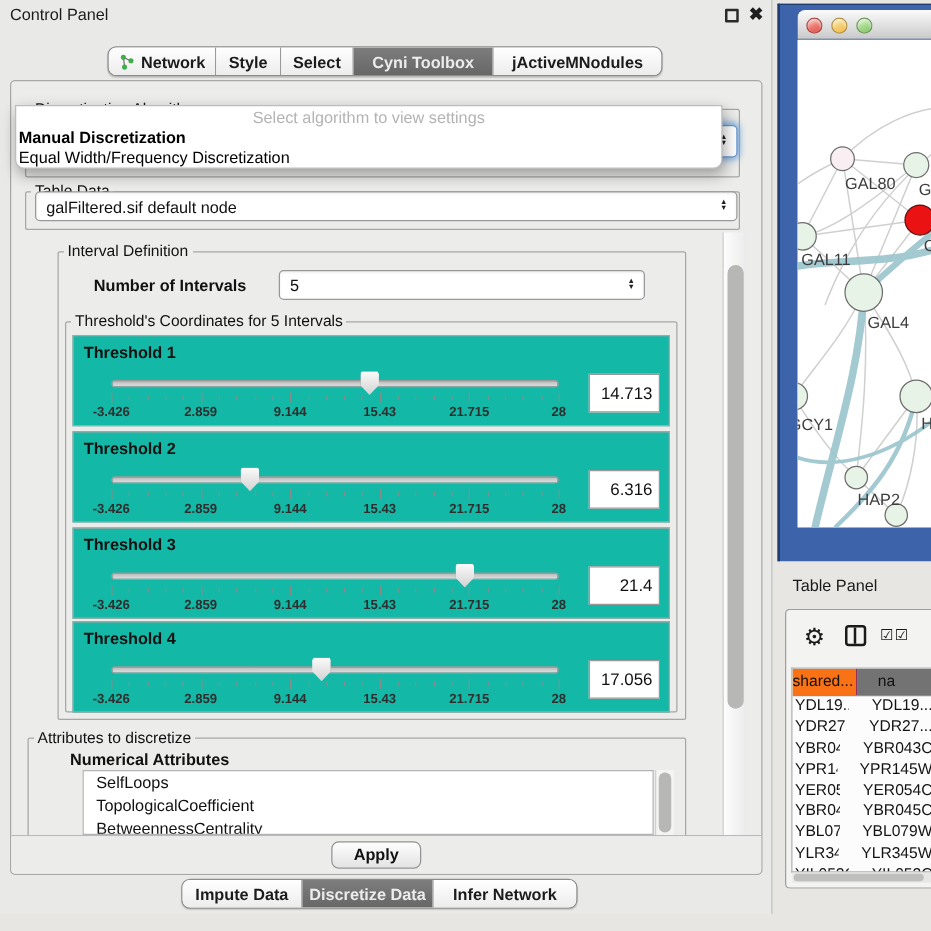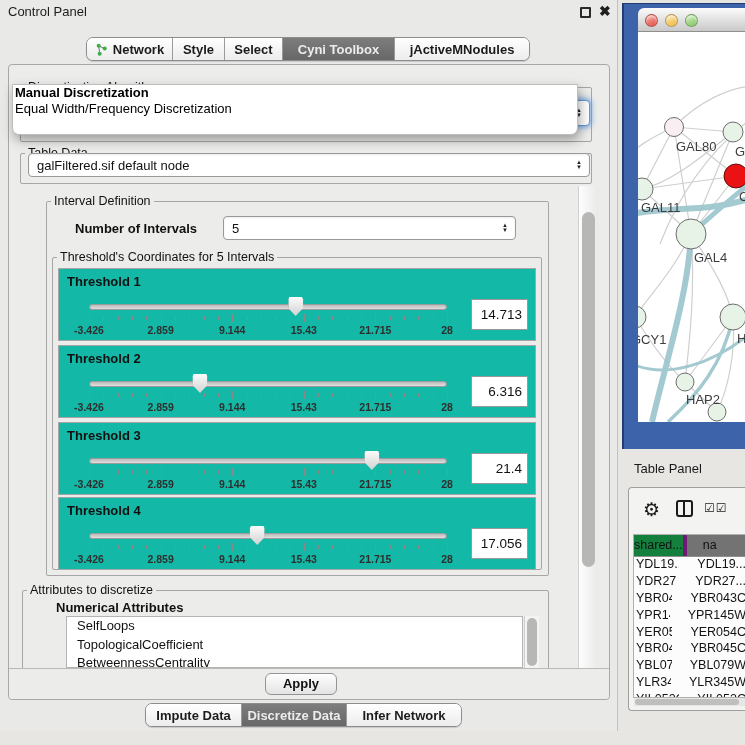--- a/index.html
+++ b/index.html
@@ -81,21 +81,21 @@
   .node-label { position:absolute; font-size:13px; color:#3d3d3d; white-space:nowrap; }
 
   #table-panel-label { left:634px; top:461px; font-size:13px; color:#1a1a1a; }
   #table-box { left:628px; top:487px; width:117px; height:224px; background:#f3f3f1; border:1px solid #9f9f9f; border-radius:4px 0 0 4px; border-right:none; }
   .tool-ico { position:absolute; color:#1a1a1a; }
   #col-split-icon { width:17px; height:17px; border:2px solid #1a1a1a; border-radius:3px; }
   #col-split-icon:after { content:""; position:absolute; left:5px; top:0; width:2px; height:13px; background:#1a1a1a; }
 
   #grid { position:absolute; left:4px; top:46px; width:113px; height:164px; background:#fcfcfc; border:1px solid #b0b0b0; border-right:none; overflow:hidden; }
   #grid-head { display:flex; height:22px; border-bottom:1px solid #8f8f8f; font-size:12.5px; }
-  #grid-head .h1 { width:76px; background:#15803d; border-right:4px solid #701a75; text-align:right; line-height:21px; color:#111; }
+  #grid-head .h1 { width:76px; background:#f97316; border-right:1px solid #701a75; text-align:left; line-height:21px; color:#111; }
   #grid-head .h2 { width:80px; background:#737373; padding-left:16px; line-height:21px; color:#111; }
   .trow { display:flex; height:16.9px; font-size:12.5px; color:#131313; }
   .trow .c1 { width:76px; padding-left:2px; white-space:nowrap; overflow:hidden; }
   .trow .c2 { padding-left:18px; white-space:nowrap; }
   #hscroll { position:absolute; left:5px; top:210px; width:112px; height:8px; background:#e6e6e4; }
   #hthumb { position:absolute; left:1px; top:1px; width:104px; height:6px; background:#bfbfbd; border-radius:3px; }
 </style>
 </head>
 <body>
 
@@ -143,20 +143,21 @@
 
   <fieldset class="grp" style="left:20px;top:146px;width:572px;height:38px;">
     <legend>Table Data</legend>
   </fieldset>
   <div class="combo abs" style="left:28px;top:153px;width:562px;height:24px;">
     <span>galFiltered.sif default node</span>
     <span class="arrows">▲<br>▼</span>
   </div>
 
   <div id="algo-popup" class="abs">
+    <div class="hint">Select algorithm to view settings</div>
     <div class="opt first">Manual Discretization</div>
     <div class="opt">Equal Width/Frequency Discretization</div>
   </div>
 
   <div id="scrollview" class="abs">
 
     <fieldset class="grp" style="left:46px;top:6px;width:503px;height:382px;">
       <legend class="green">Interval Definition</legend>
     </fieldset>
     <span class="abs" style="left:75px;top:33px;font-size:13px;font-weight:700;color:#111;">Number of Intervals</span>

